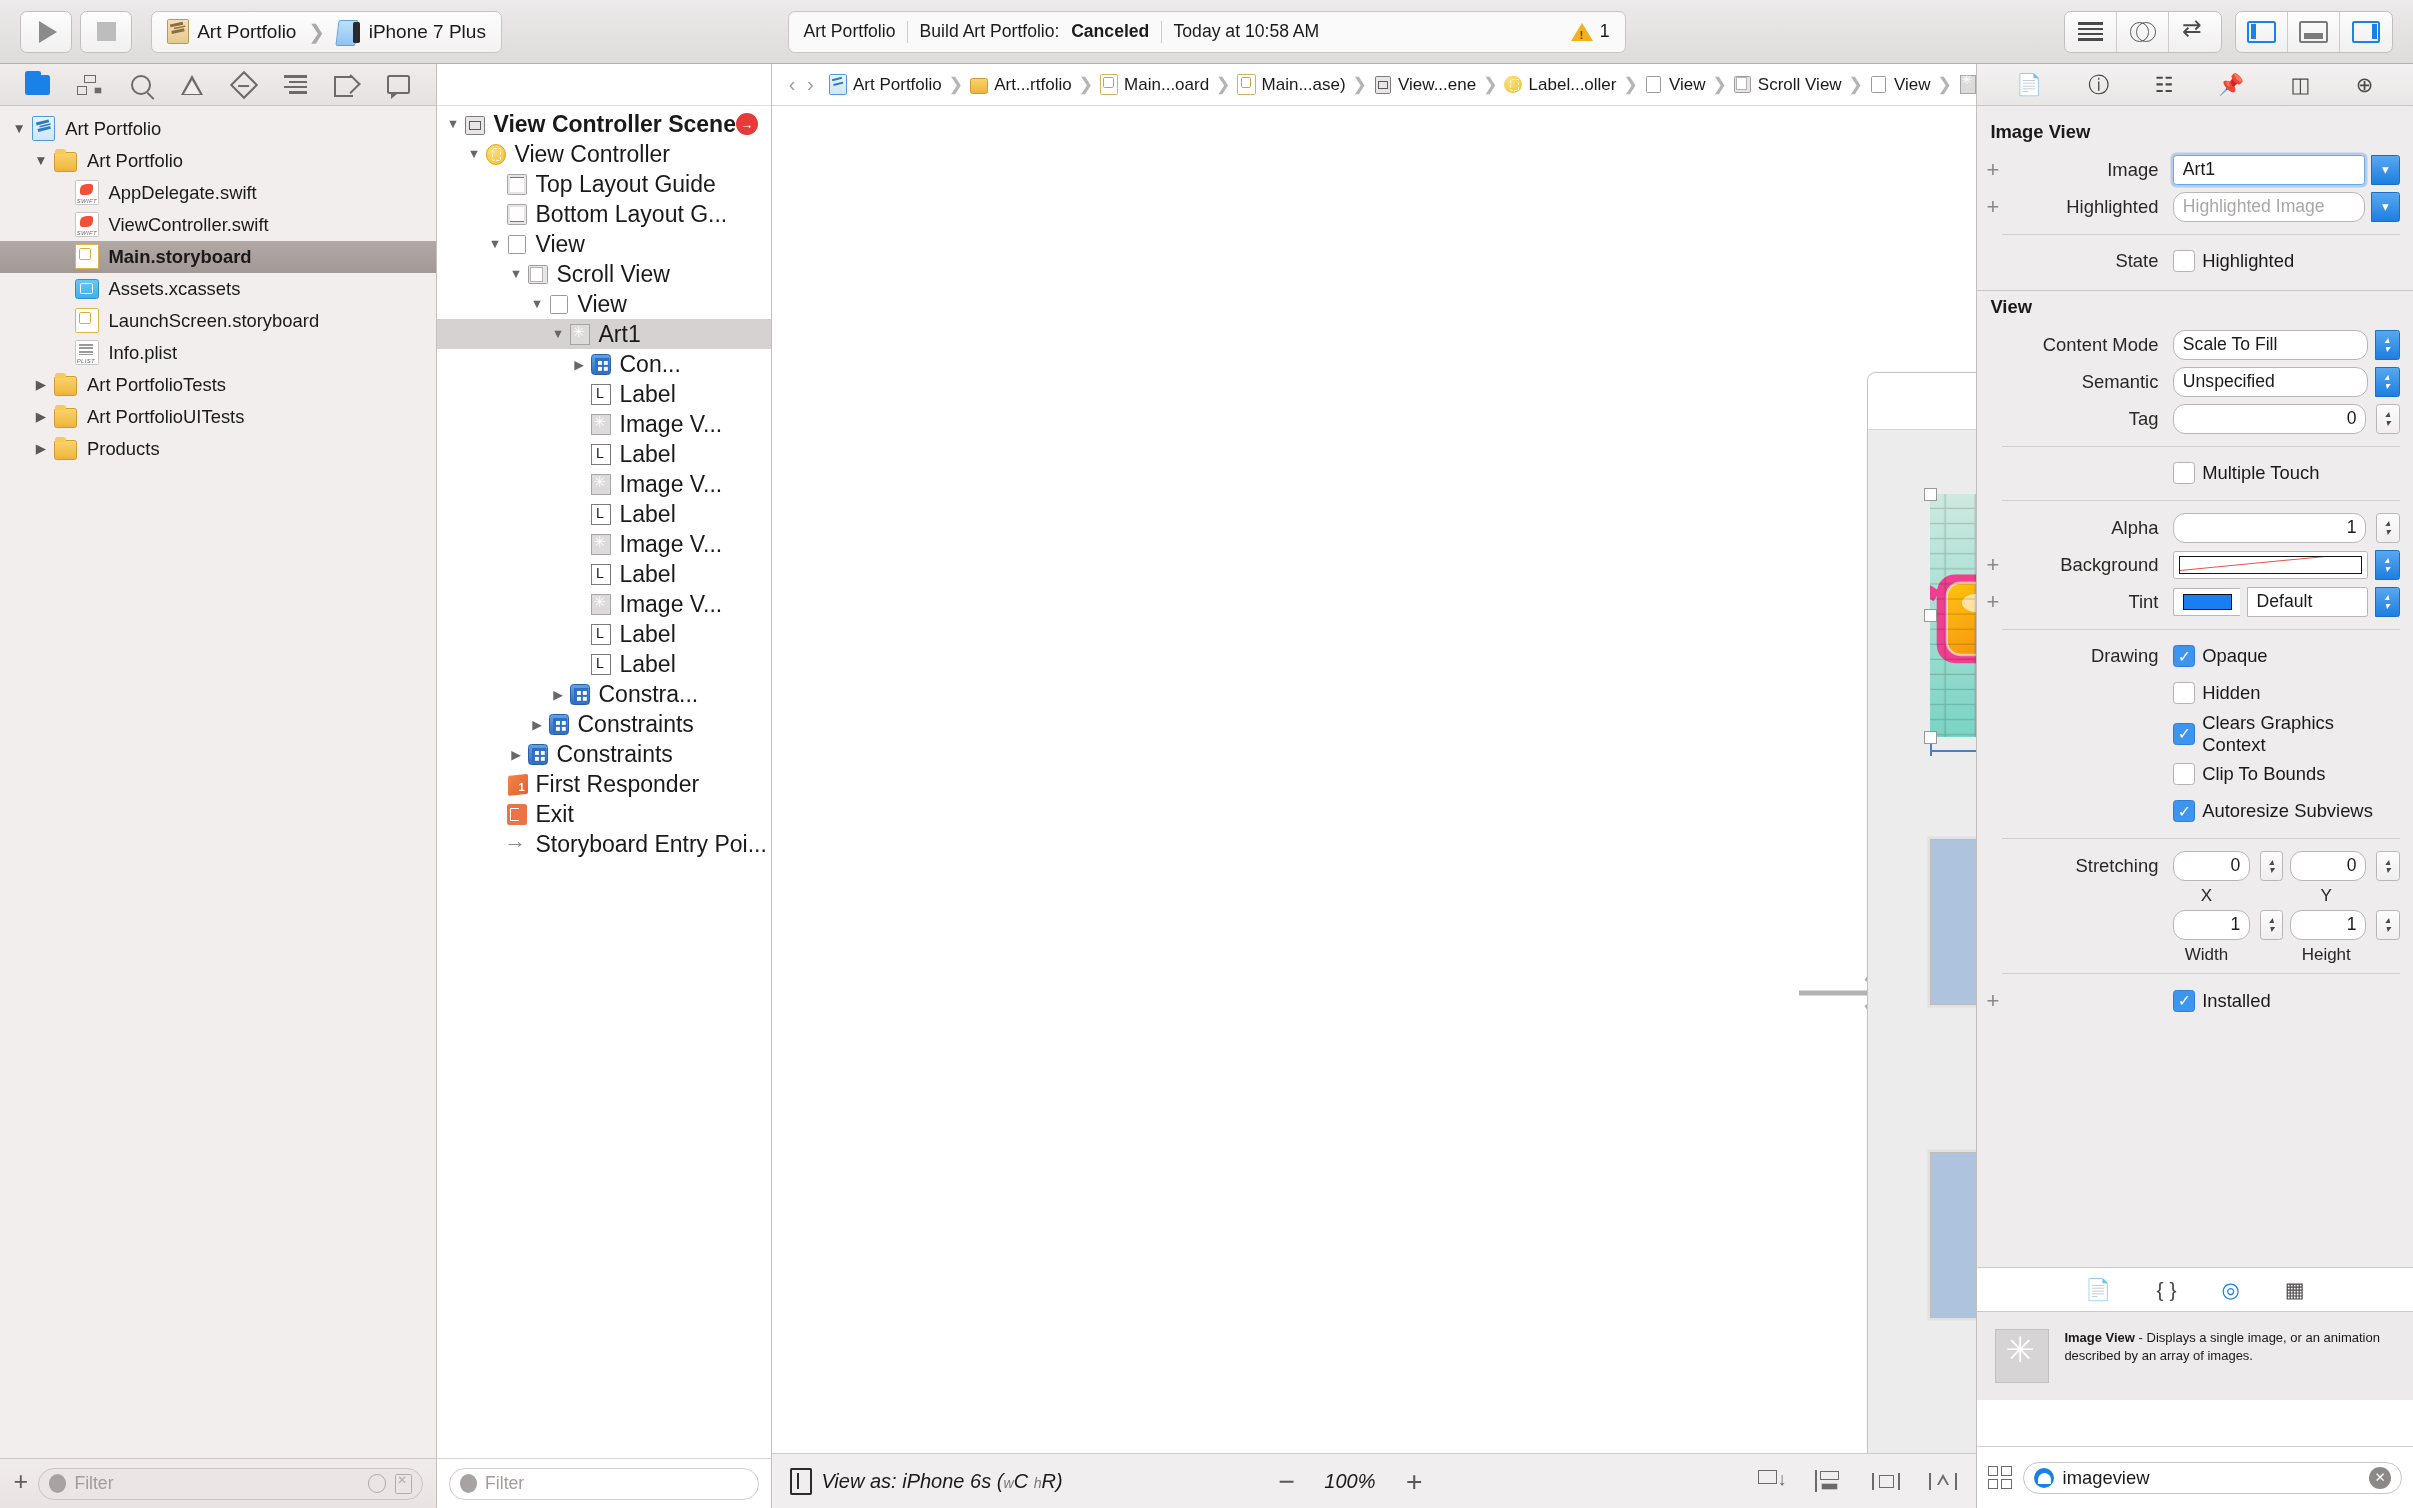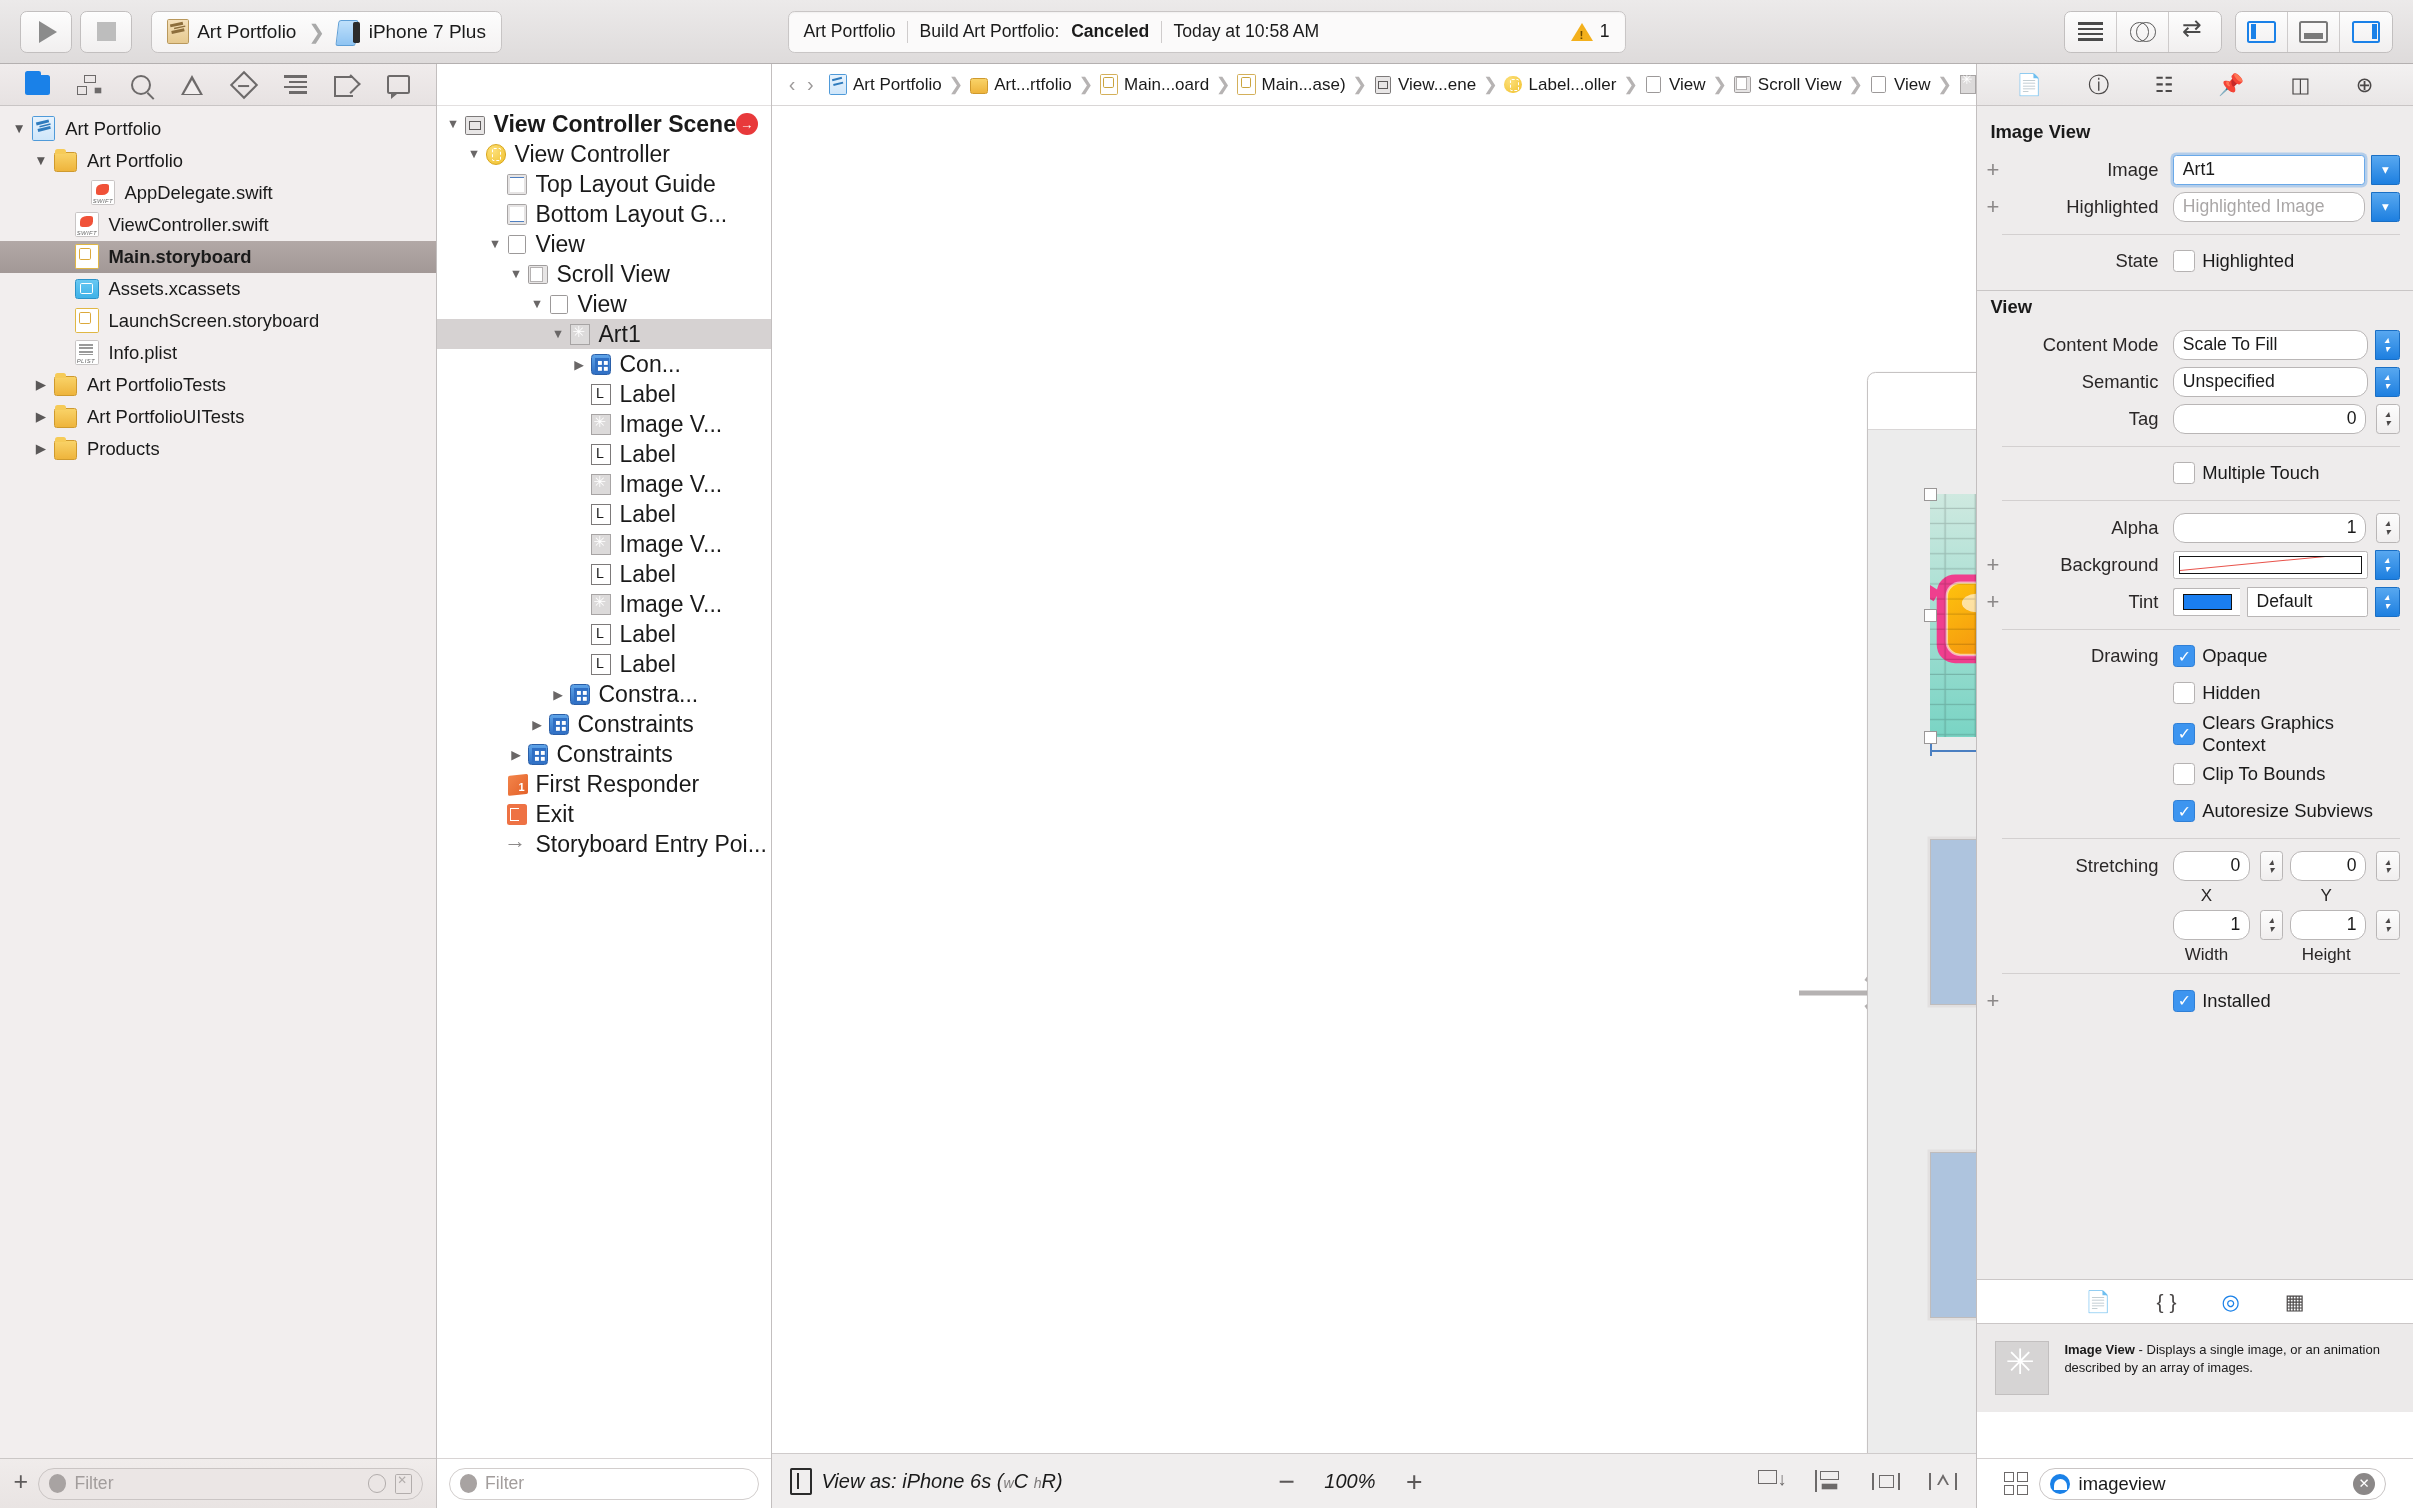--- a/index.html
+++ b/index.html
@@ -285,21 +285,21 @@
 
   .lib-tabs { height:45px;display:flex;align-items:center;justify-content:center;gap:45px;background:#fff;border-top:0.8px solid #cbc7c7;border-bottom:0.8px solid #cbc7c7;}
   .lt-ic { color:#4b4848;font-size:21px;}
   .lt-ic.act { color:#1a81e8;}
   .lib-body { height:134px; background:#fff;}
   .lib-item { display:flex;align-items:flex-start;gap:15px;padding:17px 18.4px;background:#eceaea;}
   .lib-thumb { width:54px;height:54px;background:#d6d4d4;border:1.7px solid #c2bfbf;flex:0 0 54px;position:relative;}
   .lib-thumb:after{content:"✳";position:absolute;left:9.2px;top:1.7px;font-size:35px;color:#fff;line-height:1;}
   .lib-txt { font-size:13px;line-height:1.4;color:#1a1a1a;}
   .lib-txt b { font-weight:bold;}
-  .insp-filter { height:50px;display:flex;align-items:center;gap:11.7px;padding:0 27px;background:#fff;border-top:0.8px solid #d4d0d0;}
+  .insp-filter { height:62px;display:flex;align-items:center;gap:11.7px;padding:0 11px;background:#fff;border-top:0.8px solid #d4d0d0;}
   .grid-ic { width:23.5px;height:23.5px;display:grid;grid-template-columns:1fr 1fr;grid-template-rows:1fr 1fr;gap:3.4px;flex:0 0 23.5px;}
   .grid-ic i { border:1.7px solid #6d6a6a; }
   .if-field { flex:1;height:32px;border:0.8px solid #c9c5c5;border-radius:16px;background:#fff;display:flex;align-items:center;padding:0 10px;gap:8.4px;}
   .if-lens { width:20px;height:20px;border-radius:50%;background:#1a81e8;flex:0 0 20px;position:relative;}
   .if-lens:after{content:"";position:absolute;left:3.4px;top:5.9px;width:13.4px;height:11px;background:#fff;border-radius:6.7px 6.7px 0 0;}
   .if-val { flex:1;font-size:18.4px;}
   .if-clear { width:22px;height:22px;border-radius:50%;background:#8b8888;color:#fff;font-size:13.4px;display:flex;align-items:center;justify-content:center;flex:0 0 22px;}
 </style>
 </head>
 <body>
@@ -403,21 +403,21 @@
           <div class="trow" style="padding-left: 6.7px;">
             <span class="tw">▼</span>
             <span class="fico ico-proj"></span>
             <span class="tlbl">Art Portfolio</span>
           </div>
           <div class="trow" style="padding-left: 28.5px;">
             <span class="tw">▼</span>
             <span class="fico ico-fold"></span>
             <span class="tlbl">Art Portfolio</span>
           </div>
-          <div class="trow" style="padding-left: 66px;">
+          <div class="trow" style="padding-left: 50px;">
             <span class="tw none">▶</span>
             <span class="fico ico-swift">
               <i class="sw-tag">SWIFT</i>
             </span>
             <span class="tlbl">AppDelegate.swift</span>
           </div>
           <div class="trow" style="padding-left: 50px;">
             <span class="tw none">▶</span>
             <span class="fico ico-swift">
               <i class="sw-tag">SWIFT</i>

